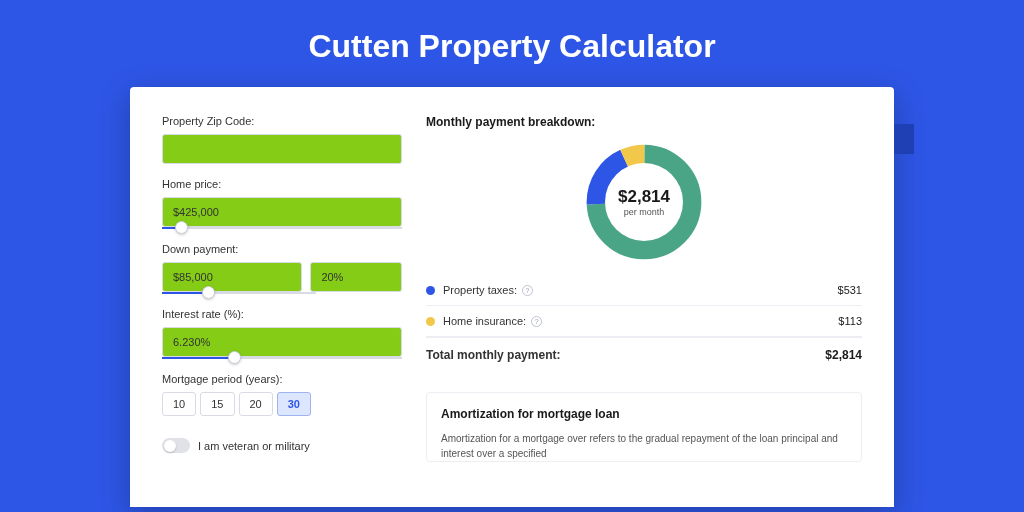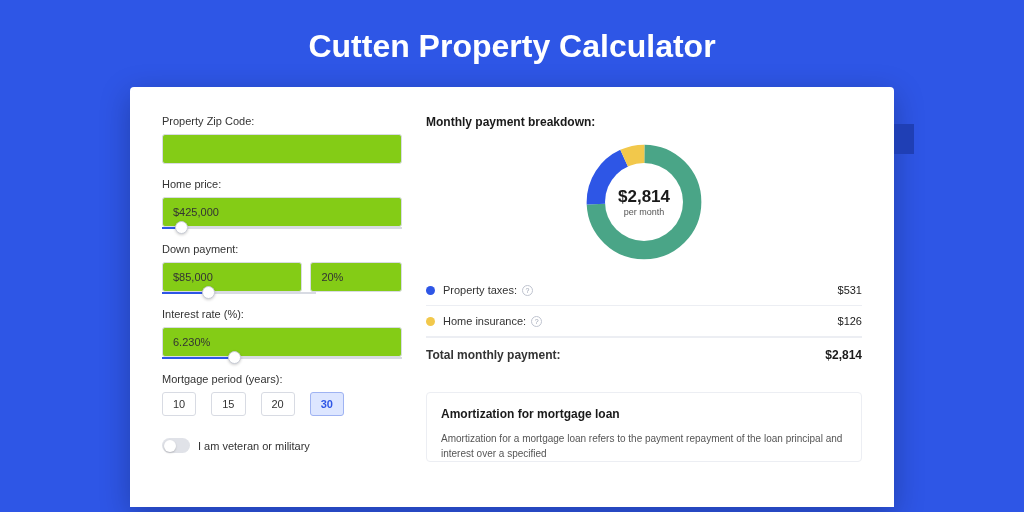--- a/index.html
+++ b/index.html
@@ -71,21 +71,21 @@
     width: 13px;
     height: 13px;
     background: #fff;
     border: 1px solid #c8ccd6;
     border-radius: 50%;
     box-shadow: 0 1px 3px rgba(0,0,0,0.2);
   }
   .row { display: flex; gap: 8px; align-items: flex-end; }
   .row .input:first-child { flex: 1.7; }
   .row .input:last-child { flex: 1; }
-  .periods { display: flex; gap: 15px; margin-top: 2px; }
+  .periods { display: flex; gap: 4px; margin-top: 2px; }
   .period-btn {
     border: 1px solid #d8dbe3;
     border-radius: 3px;
     padding: 5px 10px;
     font-size: 11px;
     background: #fff;
     cursor: pointer;
     color: #333;
   }
   .period-btn.active {
@@ -273,28 +273,28 @@
       </span>
       <span class="legend-value">$531</span>
     </div>
 
     <div class="legend-row">
       <span class="legend-dot" style="background:#f2c84b"></span>
       <span class="legend-label">
         <span>Home insurance:</span>
         <span class="info-icon">?</span>
       </span>
-      <span class="legend-value">$126</span>
+      <span class="legend-value">$113</span>
     </div>
 
     <div class="total-row">
       <span class="legend-label">Total monthly payment:</span>
       <span class="legend-value">$2,814</span>
     </div>
 
     <div class="amort-box">
       <div class="amort-title">Amortization for mortgage loan</div>
-      <div class="amort-text">Amortization for a mortgage loan refers to the payment repayment of the loan principal and interest over a specified</div>
+      <div class="amort-text">Amortization for a mortgage over refers to the gradual repayment of the loan principal and interest over a specified</div>
     </div>
 
   </div>
 
 </div>
 
 </body></html>

